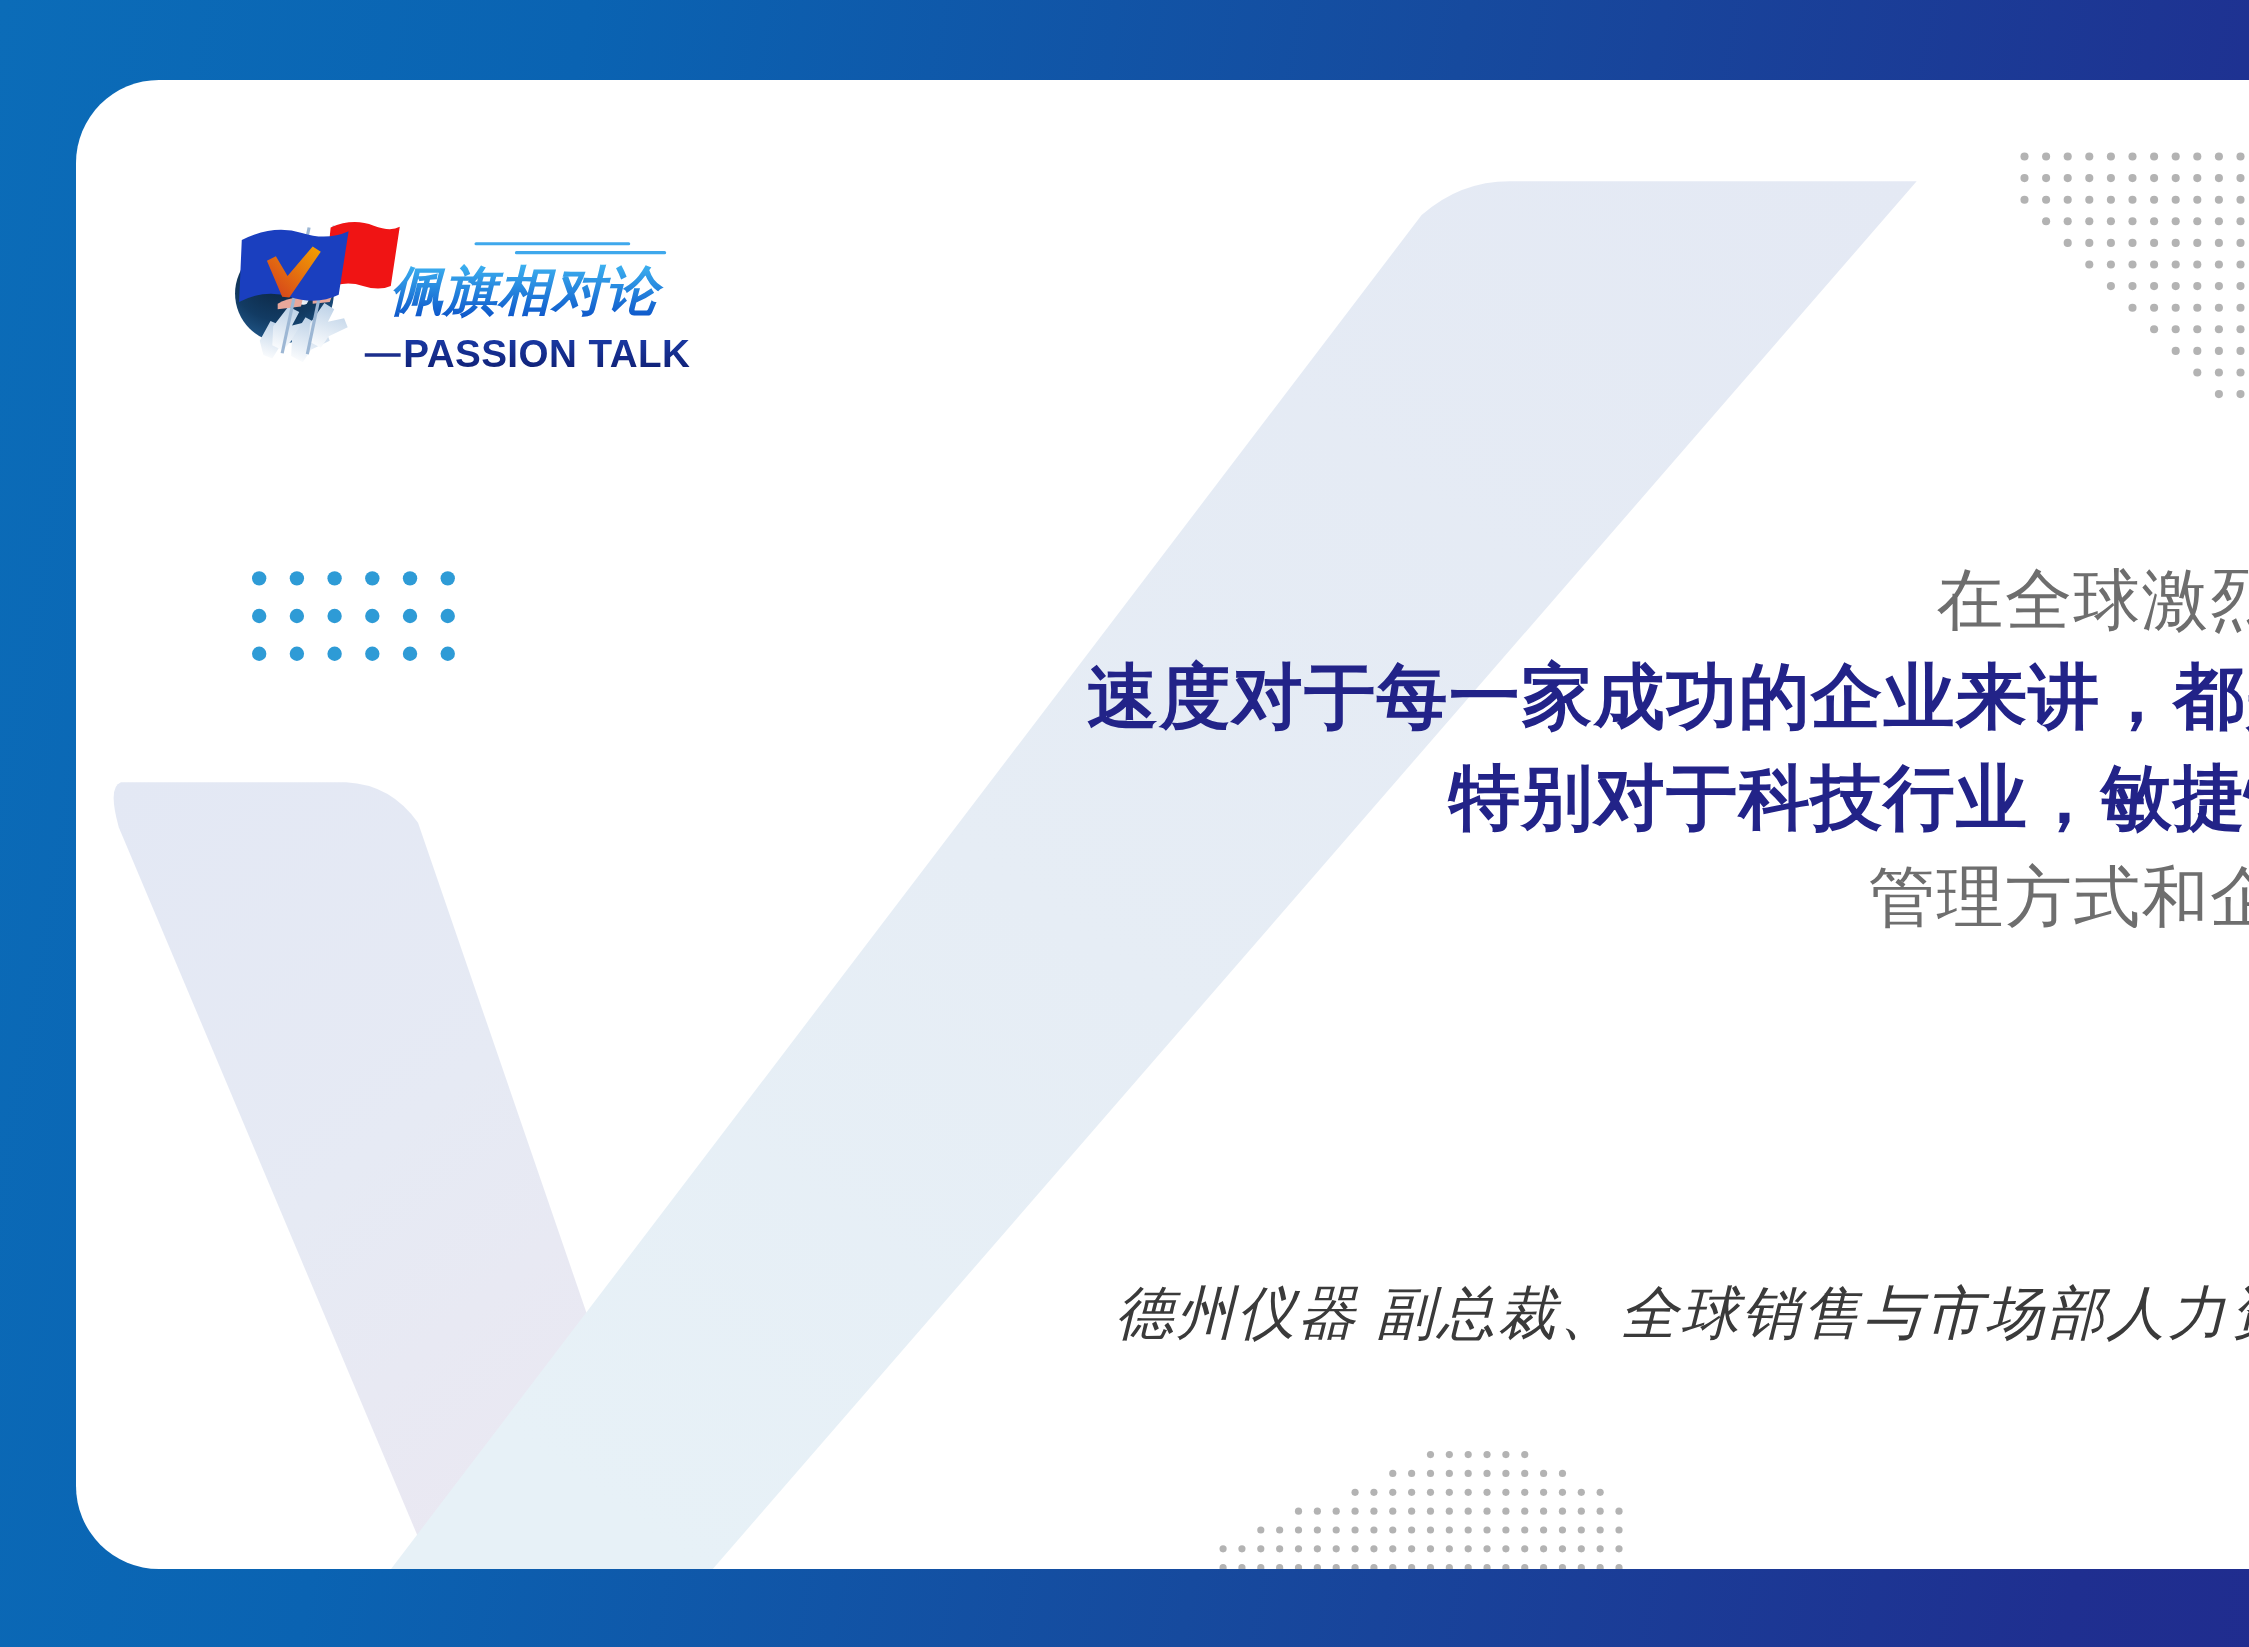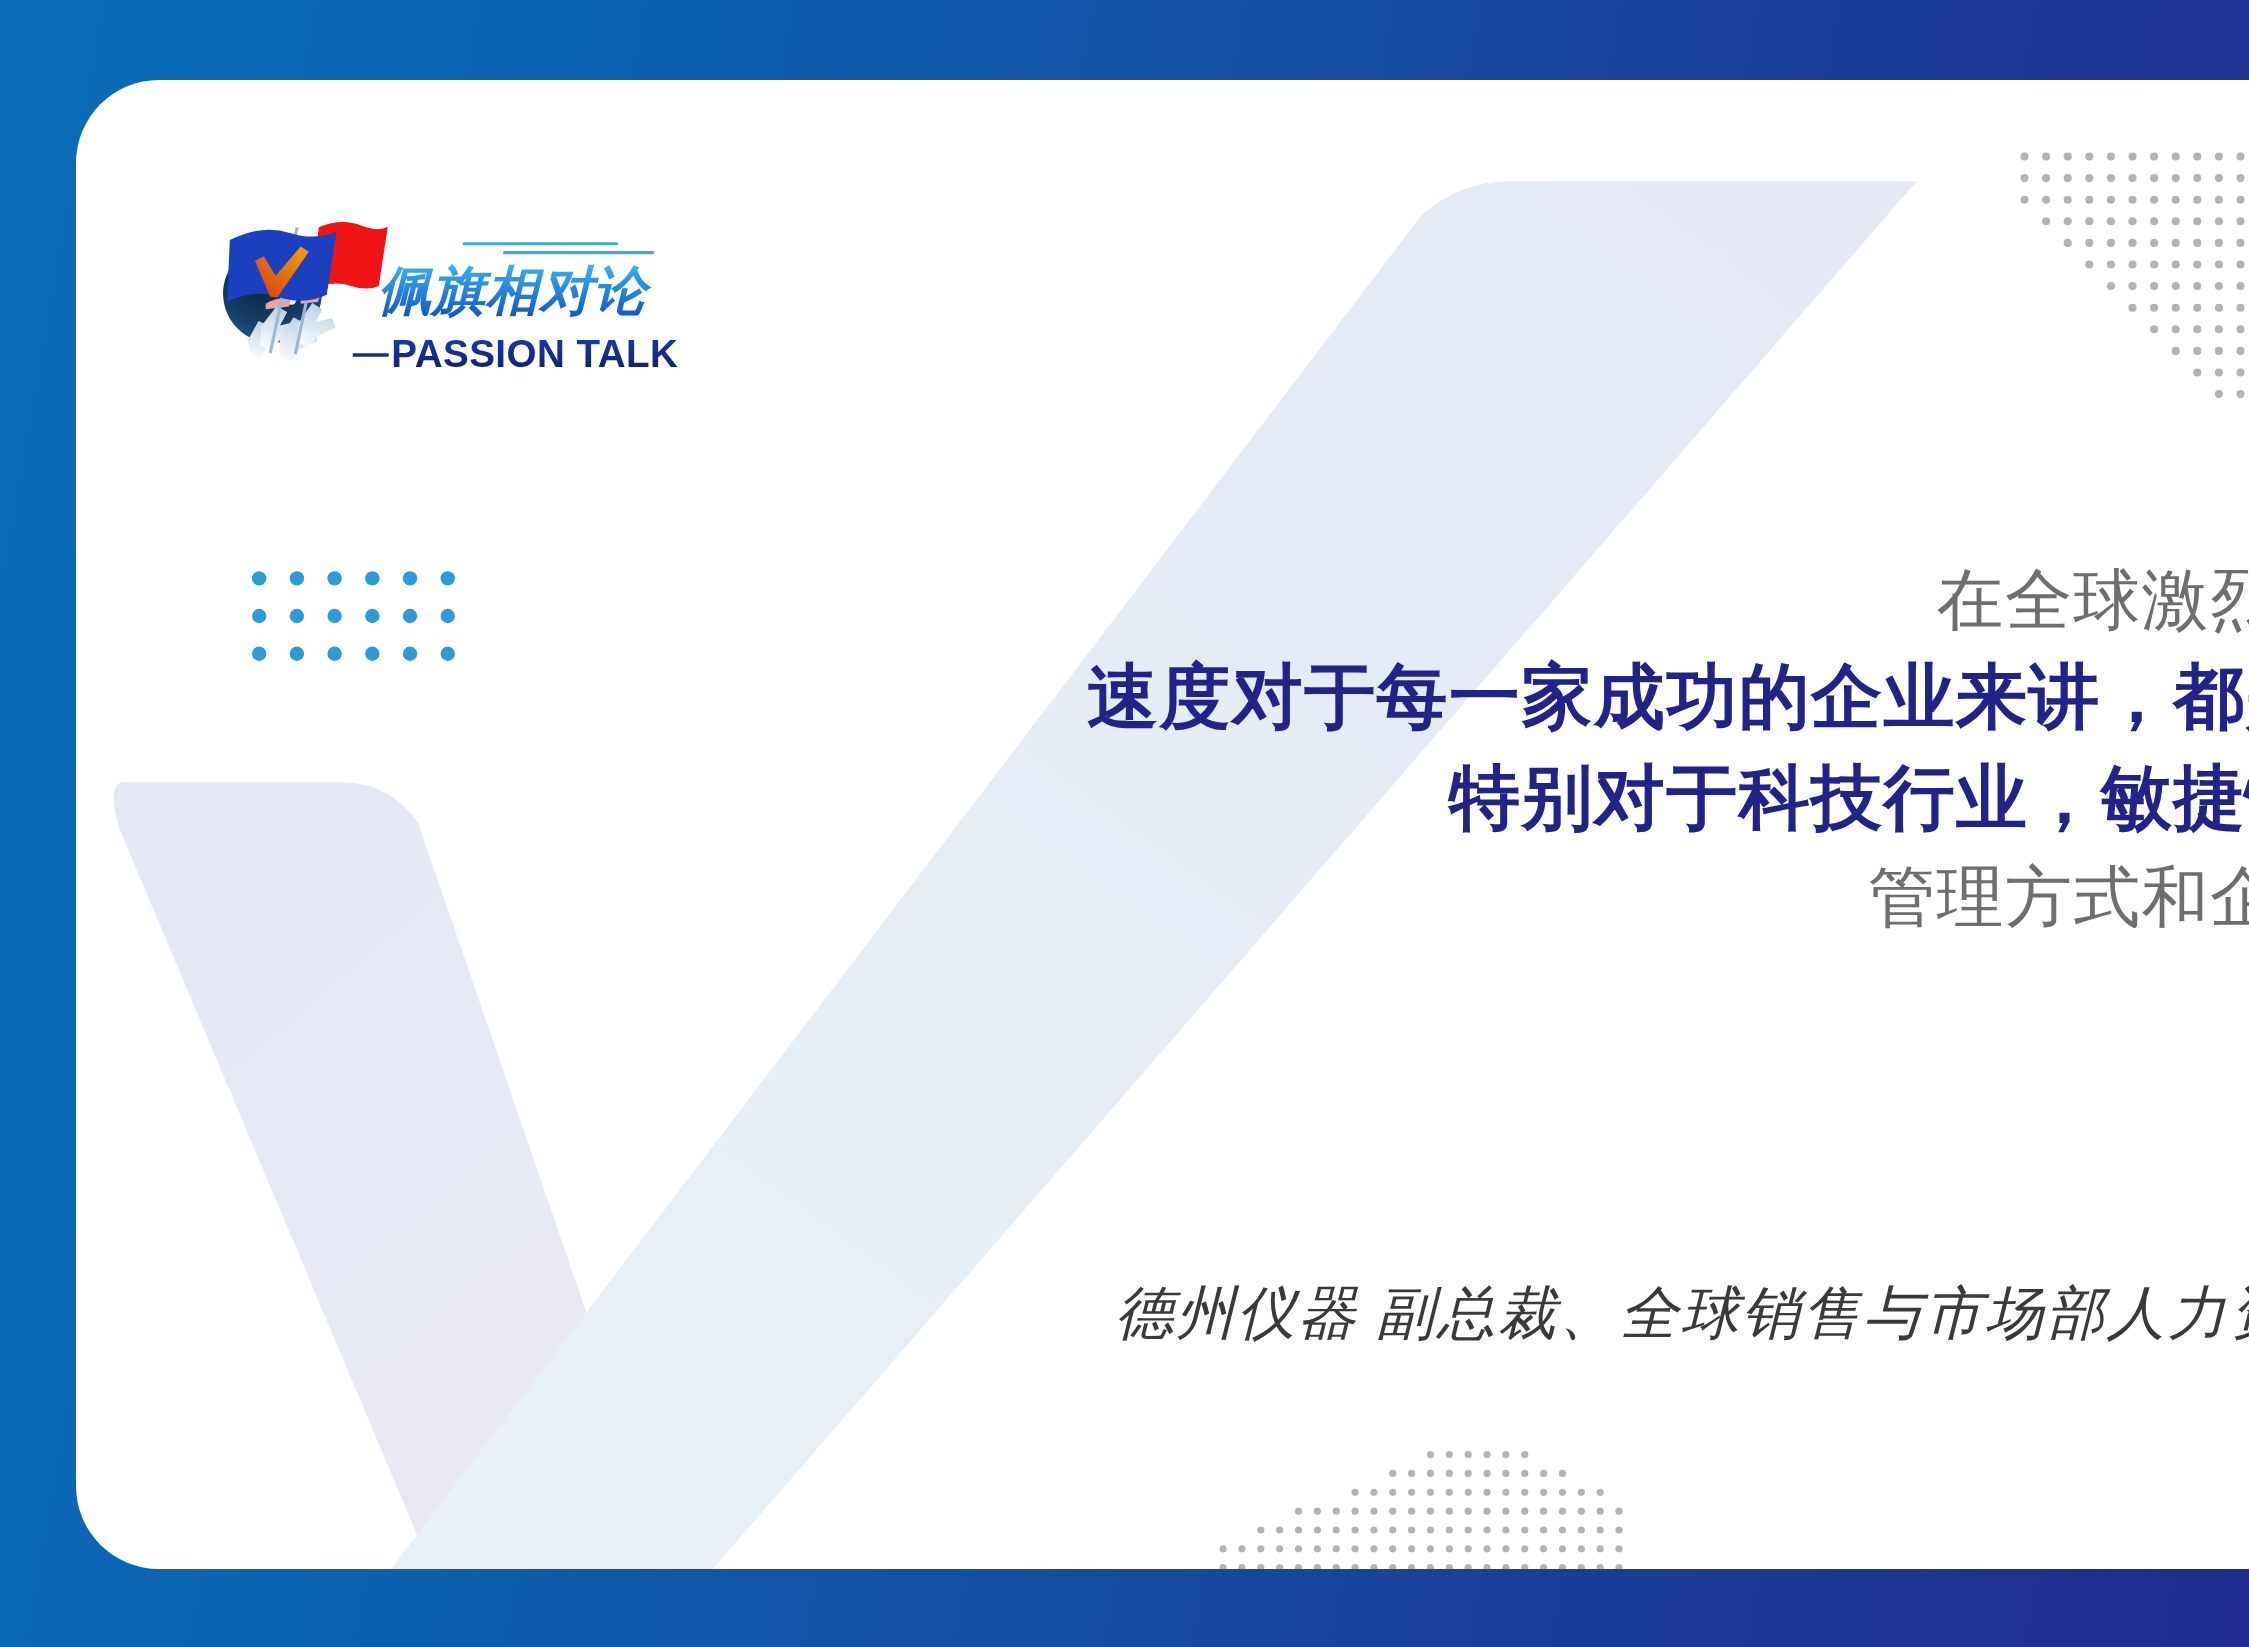--- a/index.html
+++ b/index.html
@@ -34,21 +34,21 @@
     left: 0;
     top: 0;
     width: 100%;
     height: 100%;
     pointer-events: none;
   }
 
   
   #logo {
     position: absolute;
-    left: 136px;
+    left: 148px;
     top: 126px;
     width: 558px;
     height: 193px;
   }
   #logo svg { display:block; width:100%; height:100%; }
 
   
   .dots { position: absolute; pointer-events: none; }
   #dots-left  { left: 176px;  top: 491px; }
   #dots-tr    { left: 1944px; top: 72px;  }

